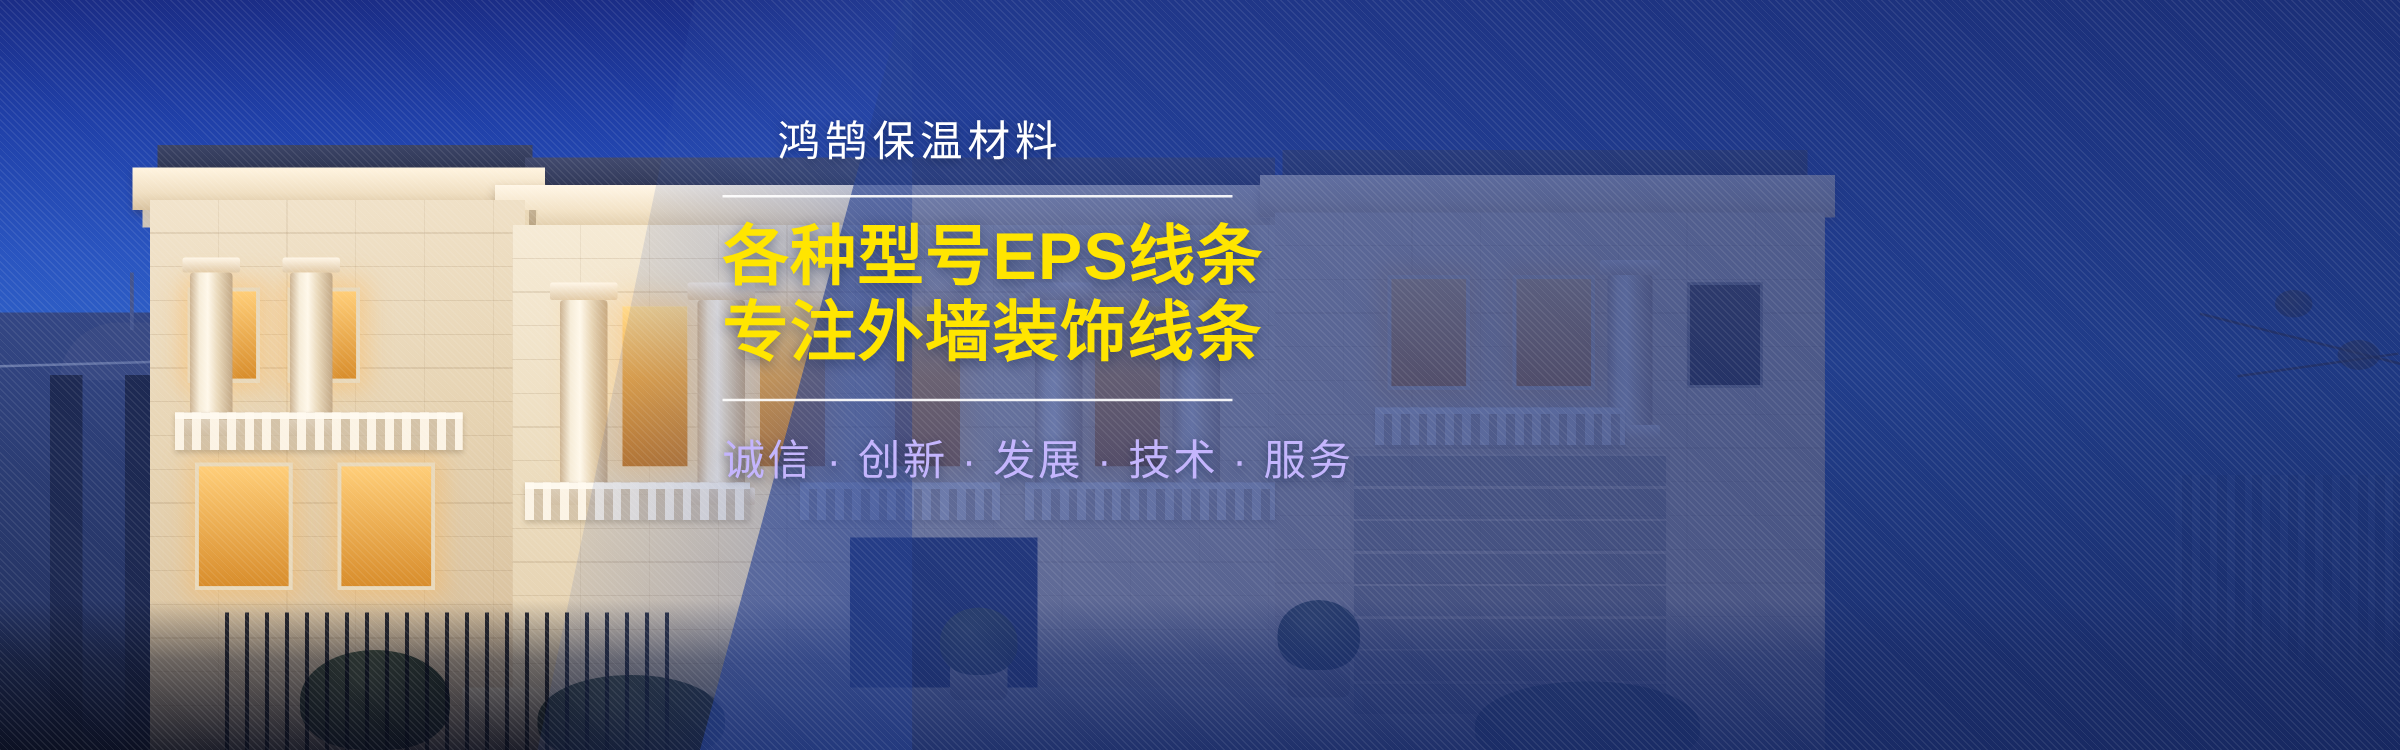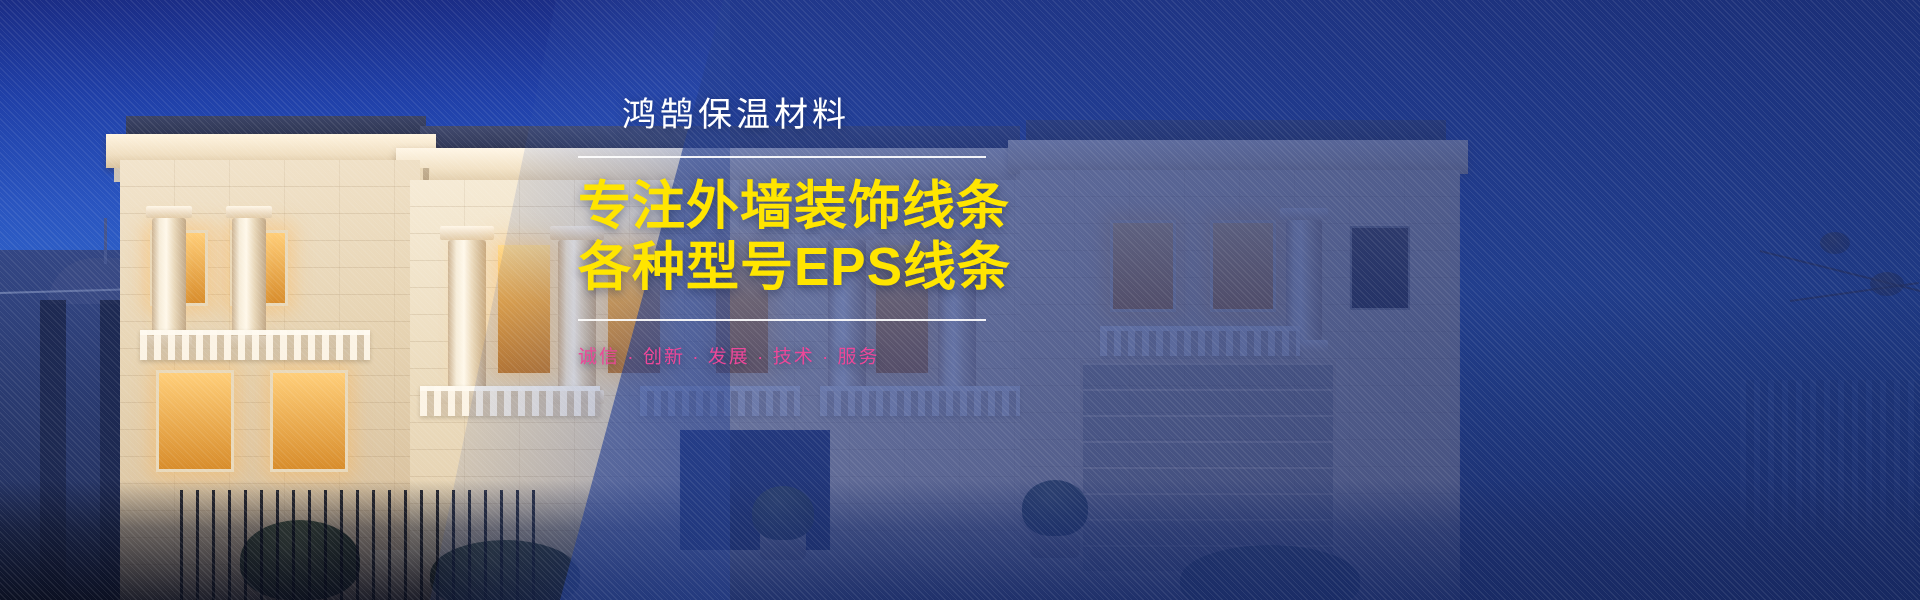--- a/index.html
+++ b/index.html
@@ -350,22 +350,22 @@
   .headline {
     color: #ffe500;
     font-size: 53px;
     font-weight: 700;
     letter-spacing: 1px;
     line-height: 1.14;
     white-space: nowrap;
     text-shadow: 0 3px 10px rgba(0,18,58,.45);
   }
   .tagline {
-    color: #ec4899;
-    font-size: 19px;
+    color: #c4b5fd;
+    font-size: 34px;
     font-weight: 400;
     letter-spacing: 2px;
     white-space: nowrap;
     text-shadow: 0 2px 8px rgba(0,20,60,.5);
   }
 </style>
 </head>
 <body>
 
 <div id="banner">
@@ -484,21 +484,21 @@
   <div class="panel-soft"></div>
   <div class="panel"></div>
 
   <div class="hatch"></div>
 
   <div class="copy">
     <div class="company">鸿鹄保温材料</div>
 
     <div class="rule"></div>
 
+    <div class="headline">各种型号EPS线条</div>
     <div class="headline">专注外墙装饰线条</div>
-    <div class="headline">各种型号EPS线条</div>
 
     <div class="rule rule-2"></div>
 
     <div class="tagline">诚信 · 创新 · 发展 · 技术 · 服务</div>
   </div>
 
 </div>
 
 </body></html>

